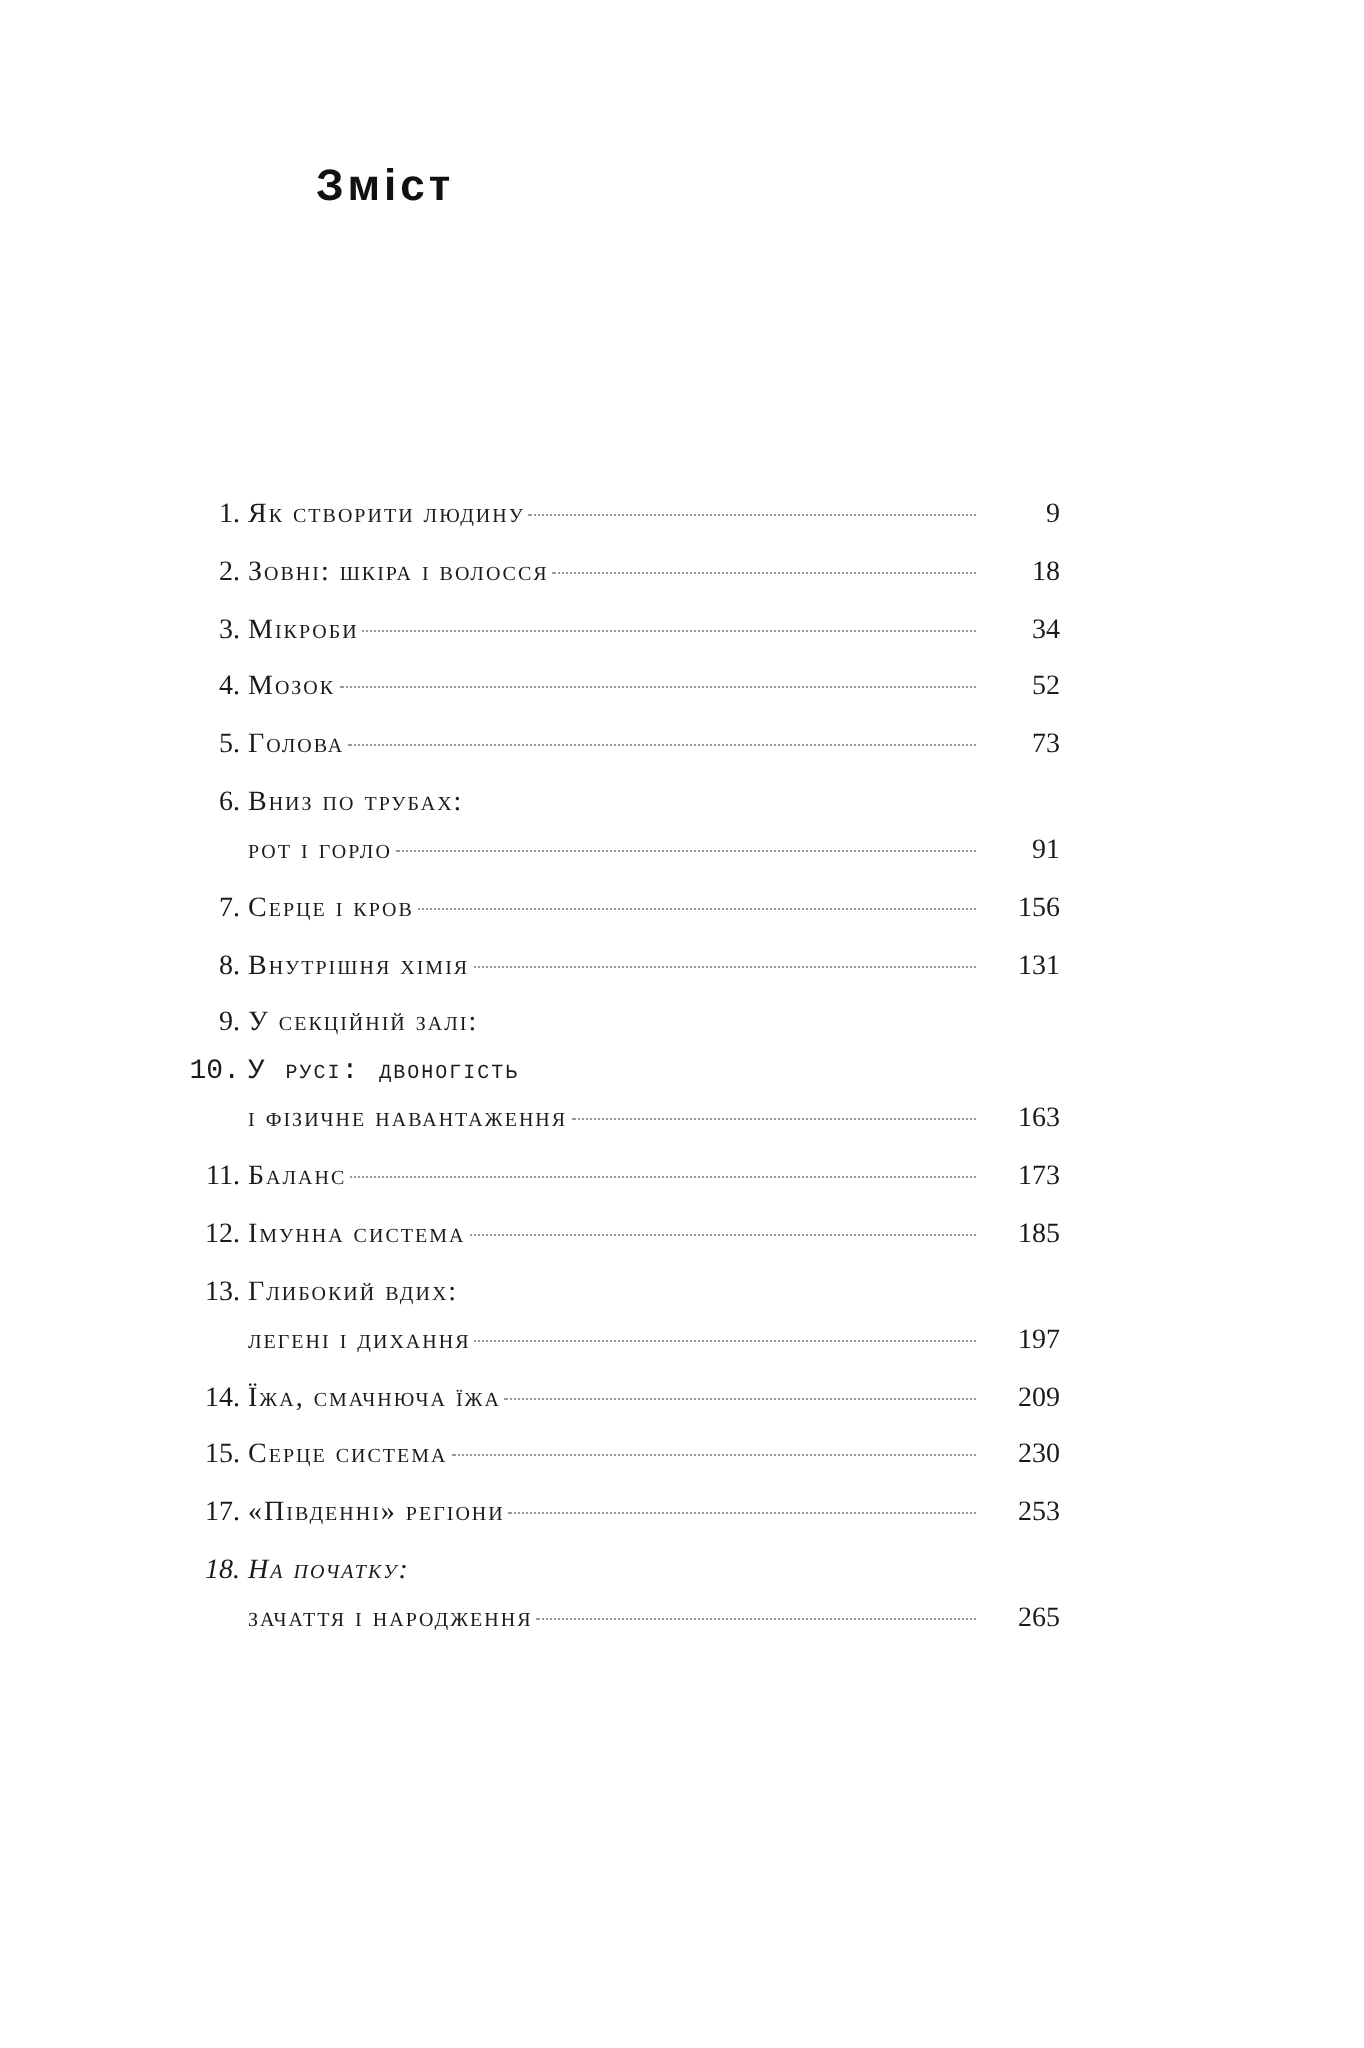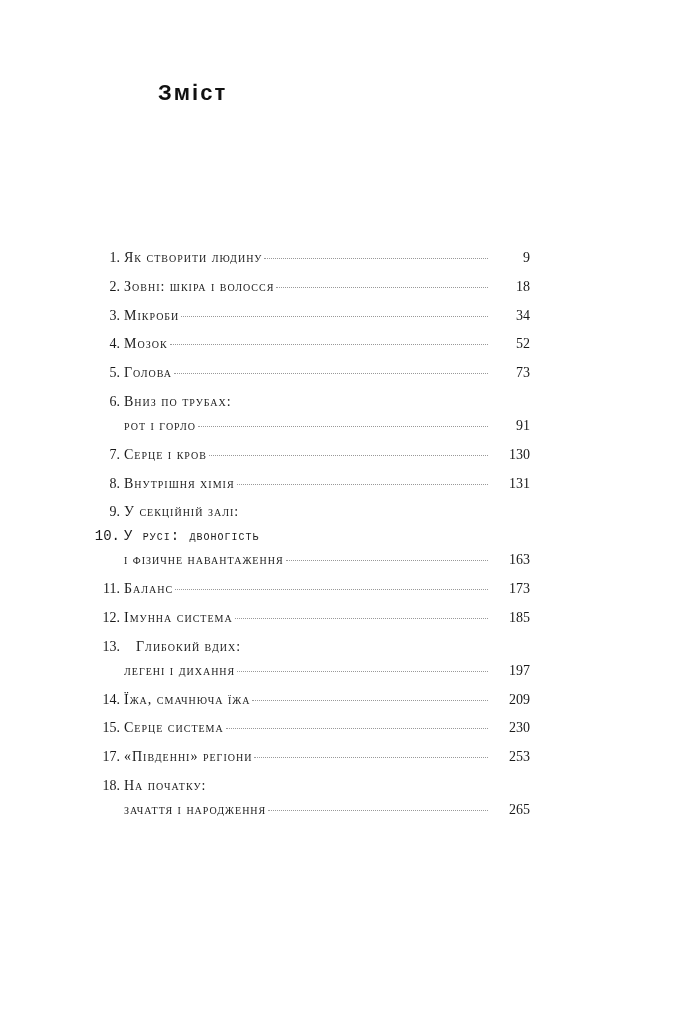--- a/index.html
+++ b/index.html
@@ -73,21 +73,21 @@
         <span class="label">рот і горло</span>
         <span class="leader"></span>
         <span class="page">91</span>
       </div>
     </div>
     <div class="entry">
       <div class="line">
         <span class="num">7.</span>
         <span class="label">Серце і кров</span>
         <span class="leader"></span>
-        <span class="page">130</span>
+        <span class="page">156</span>
       </div>
     </div>
     <div class="entry">
       <div class="line">
         <span class="num">8.</span>
         <span class="label">Внутрішня хімія</span>
         <span class="leader"></span>
         <span class="page">131</span>
       </div>
     </div>
@@ -119,21 +119,21 @@
     </div>
     <div class="entry">
       <div class="line">
         <span class="num">12.</span>
         <span class="label">Імунна система</span>
         <span class="leader"></span>
         <span class="page">185</span>
       </div>
     </div>
     <div class="entry">
-      <div class="line" style="height: 24px; gap: 12px;">
+      <div class="line" style="height: 24px;">
         <span class="num">13.</span>
         <span class="label">Глибокий вдих:</span>
       </div>
       <div class="line">
         <span class="num"></span>
         <span class="label">легені і дихання</span>
         <span class="leader"></span>
         <span class="page">197</span>
       </div>
     </div>
@@ -155,21 +155,21 @@
     </div>
     <div class="entry">
       <div class="line">
         <span class="num">17.</span>
         <span class="label">«Південні» регіони</span>
         <span class="leader"></span>
         <span class="page">253</span>
       </div>
     </div>
     <div class="entry">
-      <div class="line" style="height: 24px;">
+      <div class="line" style="height: 24px; font-style: italic;">
         <span class="num">18.</span>
         <span class="label">На початку:</span>
       </div>
       <div class="line">
         <span class="num"></span>
         <span class="label">зачаття і народження</span>
         <span class="leader"></span>
         <span class="page">265</span>
       </div>
     </div>

